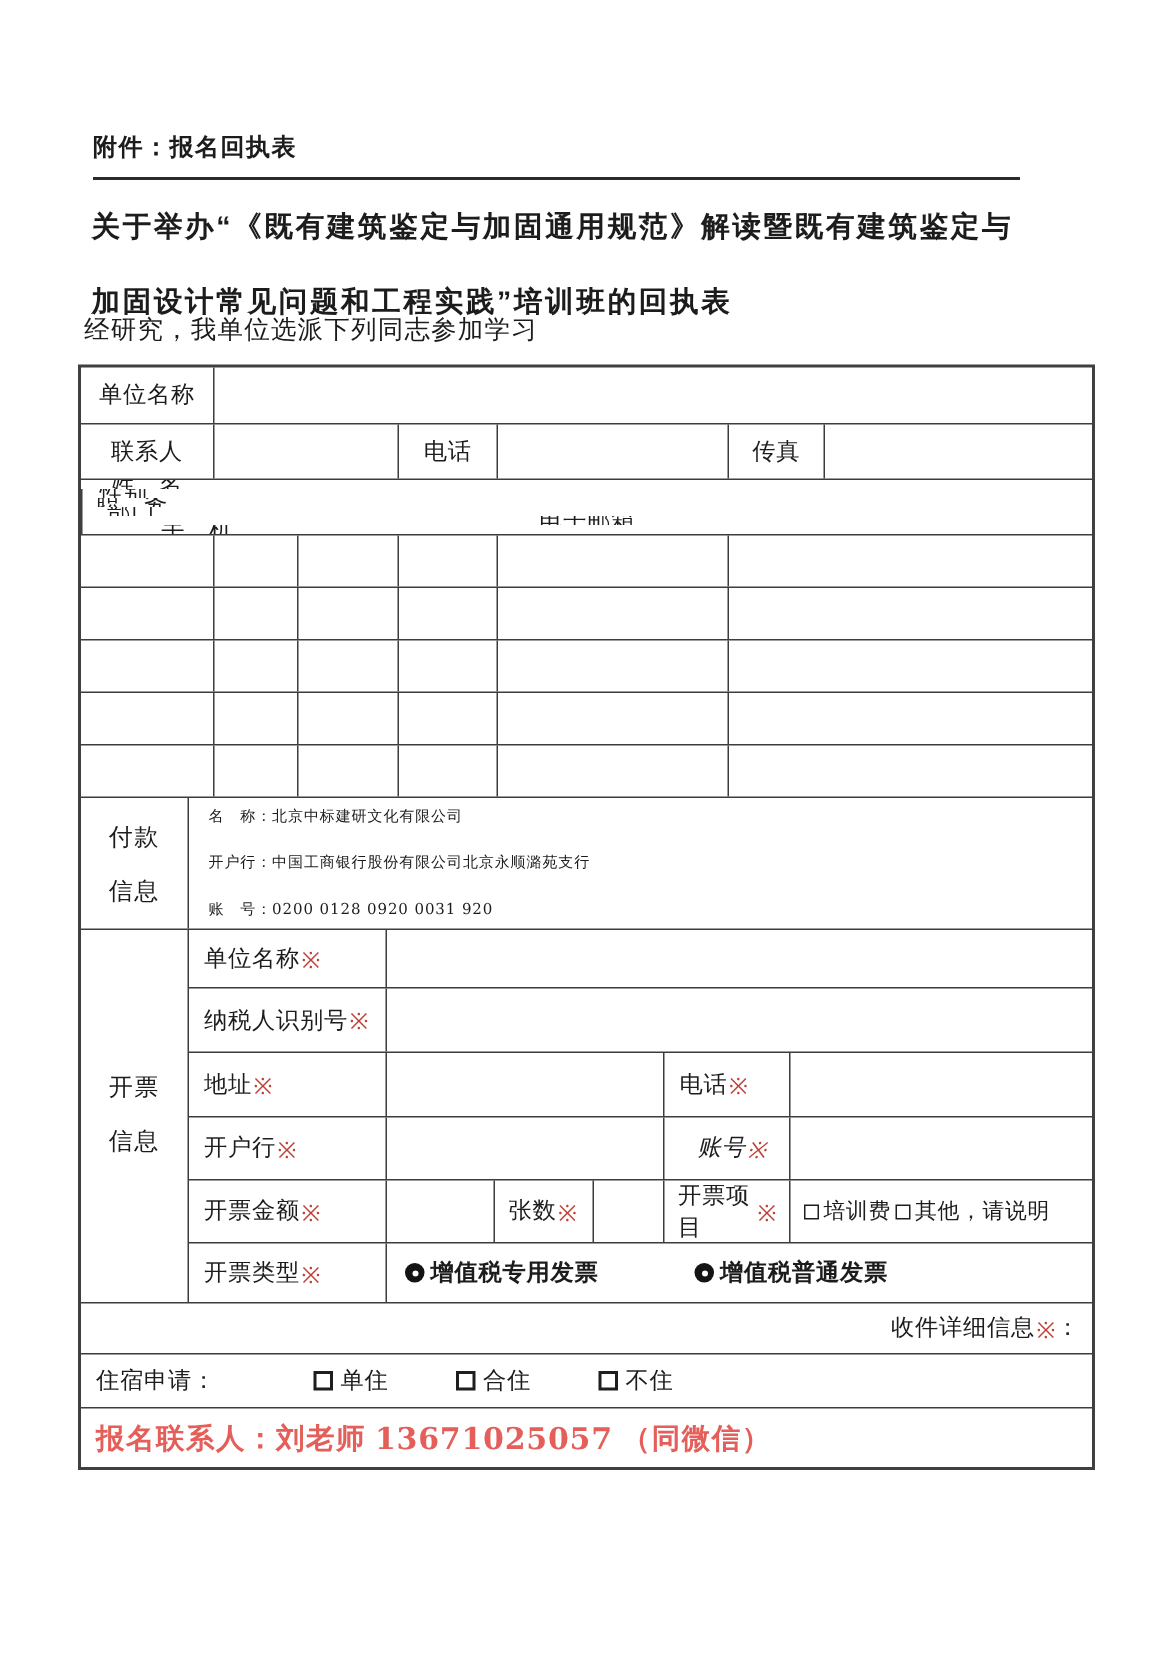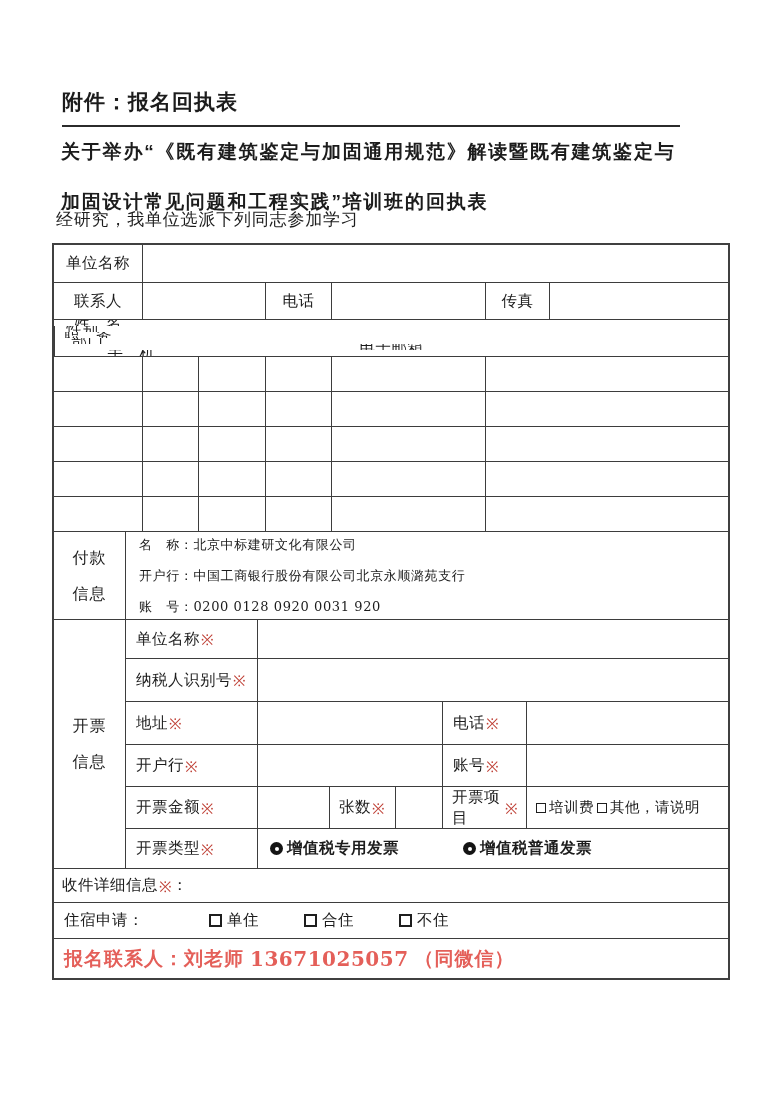--- a/index.html
+++ b/index.html
@@ -3,21 +3,21 @@
 <meta charset="utf-8">
 <style>
   * { margin:0; padding:0; box-sizing:border-box; }
   body { background:#e8e8e8; font-family:"Liberation Sans", sans-serif; }
   .page {
     position:relative; width:780px; height:1103px; margin:0 auto;
     background:#ffffff; color:#1c1c1c; overflow:hidden;
   }
   .attachment-title {
     position:absolute; left:62px; top:88px; width:618px;
-    font-size:21px; font-weight:bold; letter-spacing:1px;
+    font-size:16px; font-weight:bold; letter-spacing:1px;
     padding-bottom:9px; border-bottom:2.5px solid #2b2b2b;
   }
   .heading {
     position:absolute; left:61px; top:127px; width:680px;
     font-size:19px; font-weight:bold; line-height:50px; letter-spacing:1.8px;
   }
   .intro {
     position:absolute; left:56px; top:208px;
     font-size:17px; letter-spacing:0.8px;
   }
@@ -32,21 +32,21 @@
   .cell.ctr { justify-content:center; padding:0 2px; }
   .cell.grow { flex:1 1 auto; }
   .serifed { font-family:"DejaVu Serif", serif; }
   .req { color:#bf4036; font-size:15px; margin-left:1px; }
   
   .seclabel { width:71px; border-left:none; flex-direction:column; justify-content:center; line-height:36px; font-size:16px; letter-spacing:1px; }
   .subrows { flex:1 1 auto; display:flex; flex-direction:column; border-left:1.5px solid #3d3d3d; }
   .subrows .row:first-child { border-top:none; }
   .subrows .cell.fieldlabel { width:131px; padding-left:10px; border-left:none; font-size:15.5px; }
   
-  .paycontent { flex:1 1 auto; display:flex; flex-direction:column; justify-content:center; padding:6px 0 6px 13px; border-left:1.5px solid #3d3d3d; font-size:13px; line-height:31px; letter-spacing:0.6px; }
+  .paycontent { flex:1 1 auto; display:flex; flex-direction:column; justify-content:center; padding:6px 0 6px 13px; border-left:1.5px solid #3d3d3d; font-size:10px; line-height:31px; letter-spacing:0.6px; }
   
   .cb { display:inline-block; width:13px; height:13px; border:2px solid #1e1e1e; margin-right:5px; vertical-align:-1px; flex:none; }
   .cb.sm { width:10px; height:10px; border-width:1.6px; margin-right:3px; }
   .radio { display:inline-block; width:13px; height:13px; border-radius:50%; background:#141414; position:relative; margin-right:4px; vertical-align:-1px; flex:none; }
   .radio::after { content:""; position:absolute; left:4.5px; top:4.5px; width:4px; height:4px; border-radius:50%; background:#fff; }
   .opt { display:inline-flex; align-items:center; }
   .contact-row { color:#e45f59; font-weight:bold; font-size:19px; letter-spacing:1px; }
   .contact-row .phone { font-family:"DejaVu Serif", serif; font-weight:600; font-size:20px; letter-spacing:0.5px; margin:0 6px; }
 </style>
 </head>
@@ -178,21 +178,21 @@
             </div>
           <div class="cell grow"></div>
         </div>
 
         <div class="row" style="height:42px;">
           <div class="cell fieldlabel">
               <span>开户行</span>
               <span class="req">※</span>
             </div>
           <div class="cell" style="width:185px;"></div>
-          <div class="cell" style="width:84px; padding-left:10px;">
+          <div class="cell" style="width:84px; padding-left:22px;font-style:italic;">
               <span>账号</span>
               <span class="req">※</span>
             </div>
           <div class="cell grow"></div>
         </div>
 
         <div class="row" style="height:42px;">
           <div class="cell fieldlabel">
               <span>开票金额</span>
               <span class="req">※</span>
@@ -233,21 +233,21 @@
                 <span class="radio"></span>
                 <span>增值税普通发票</span>
               </span>
           </div>
         </div>
 
       </div>
     </div>
 
     <div class="row" style="height:34px;">
-      <div class="cell nb grow" style="">
+      <div class="cell nb grow" style="justify-content:flex-end;">
         <span>收件详细信息</span>
           <span class="req">※</span>
           <span>：</span>
       </div>
     </div>
 
     <div class="row" style="height:36px;">
       <div class="cell nb grow" style="padding-left:10px; gap:45px;">
         <span>住宿申请：</span>
         <span class="opt" style="margin-left:20px;">

